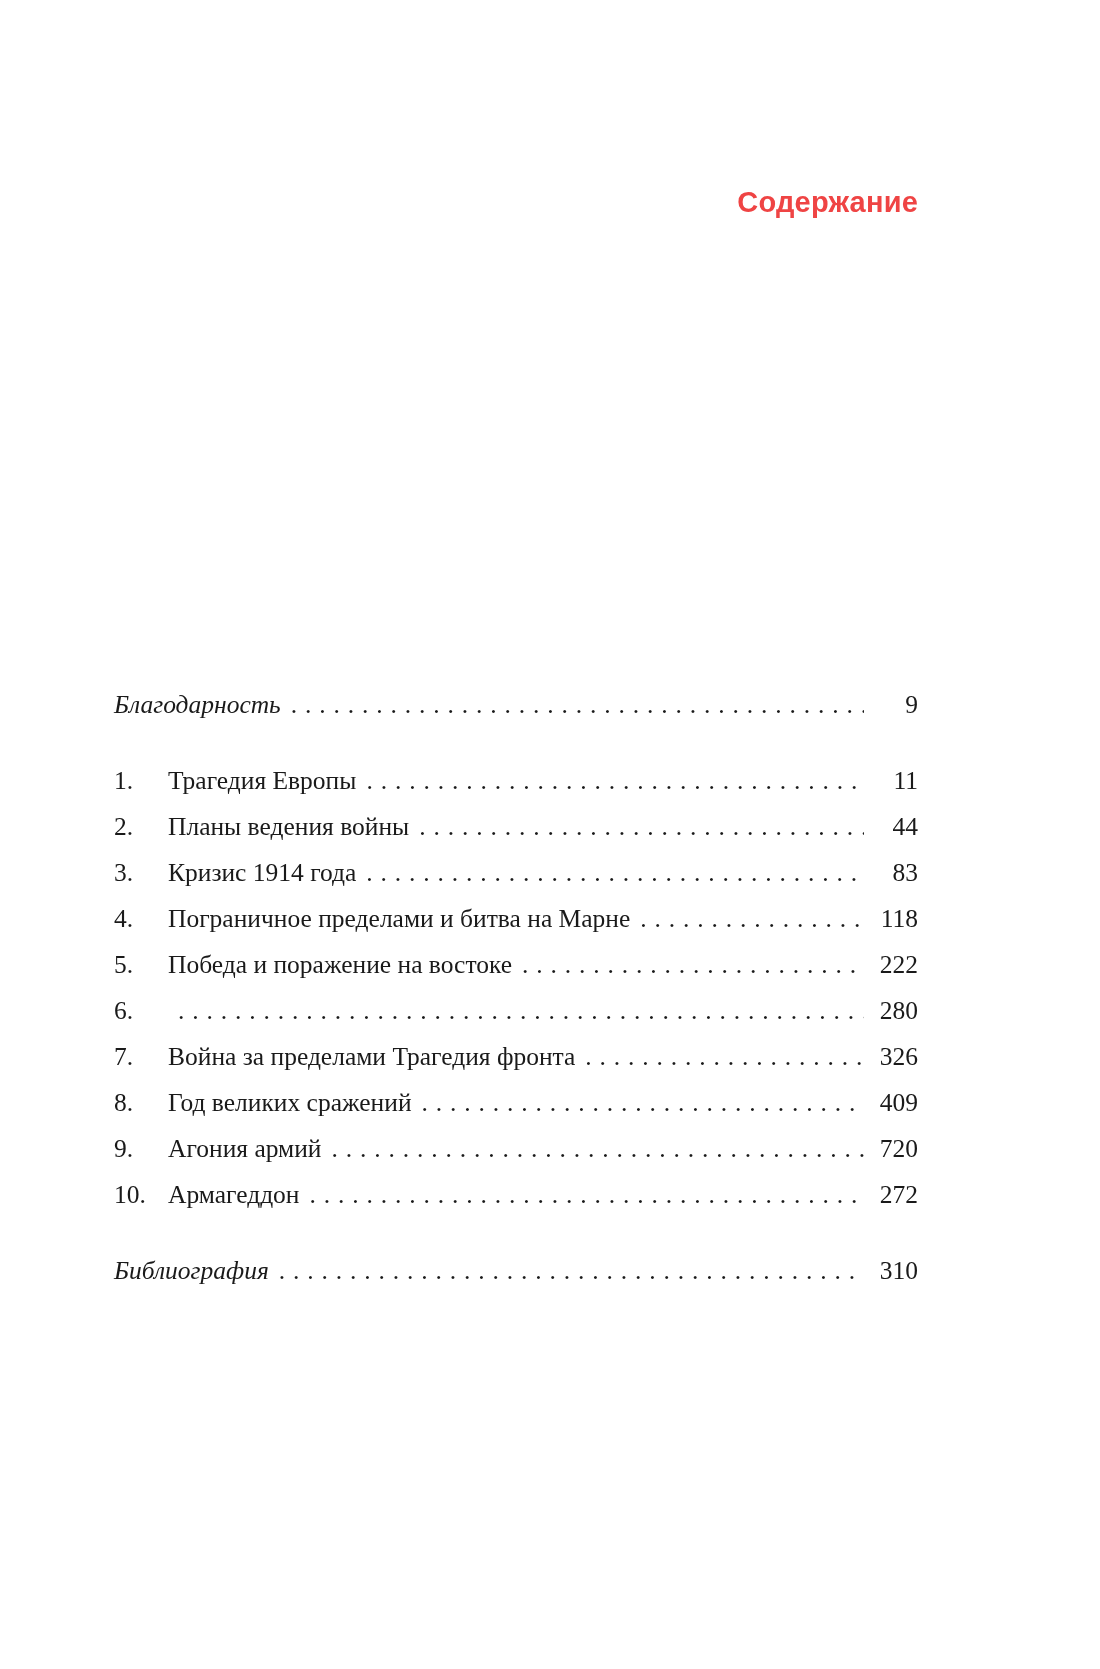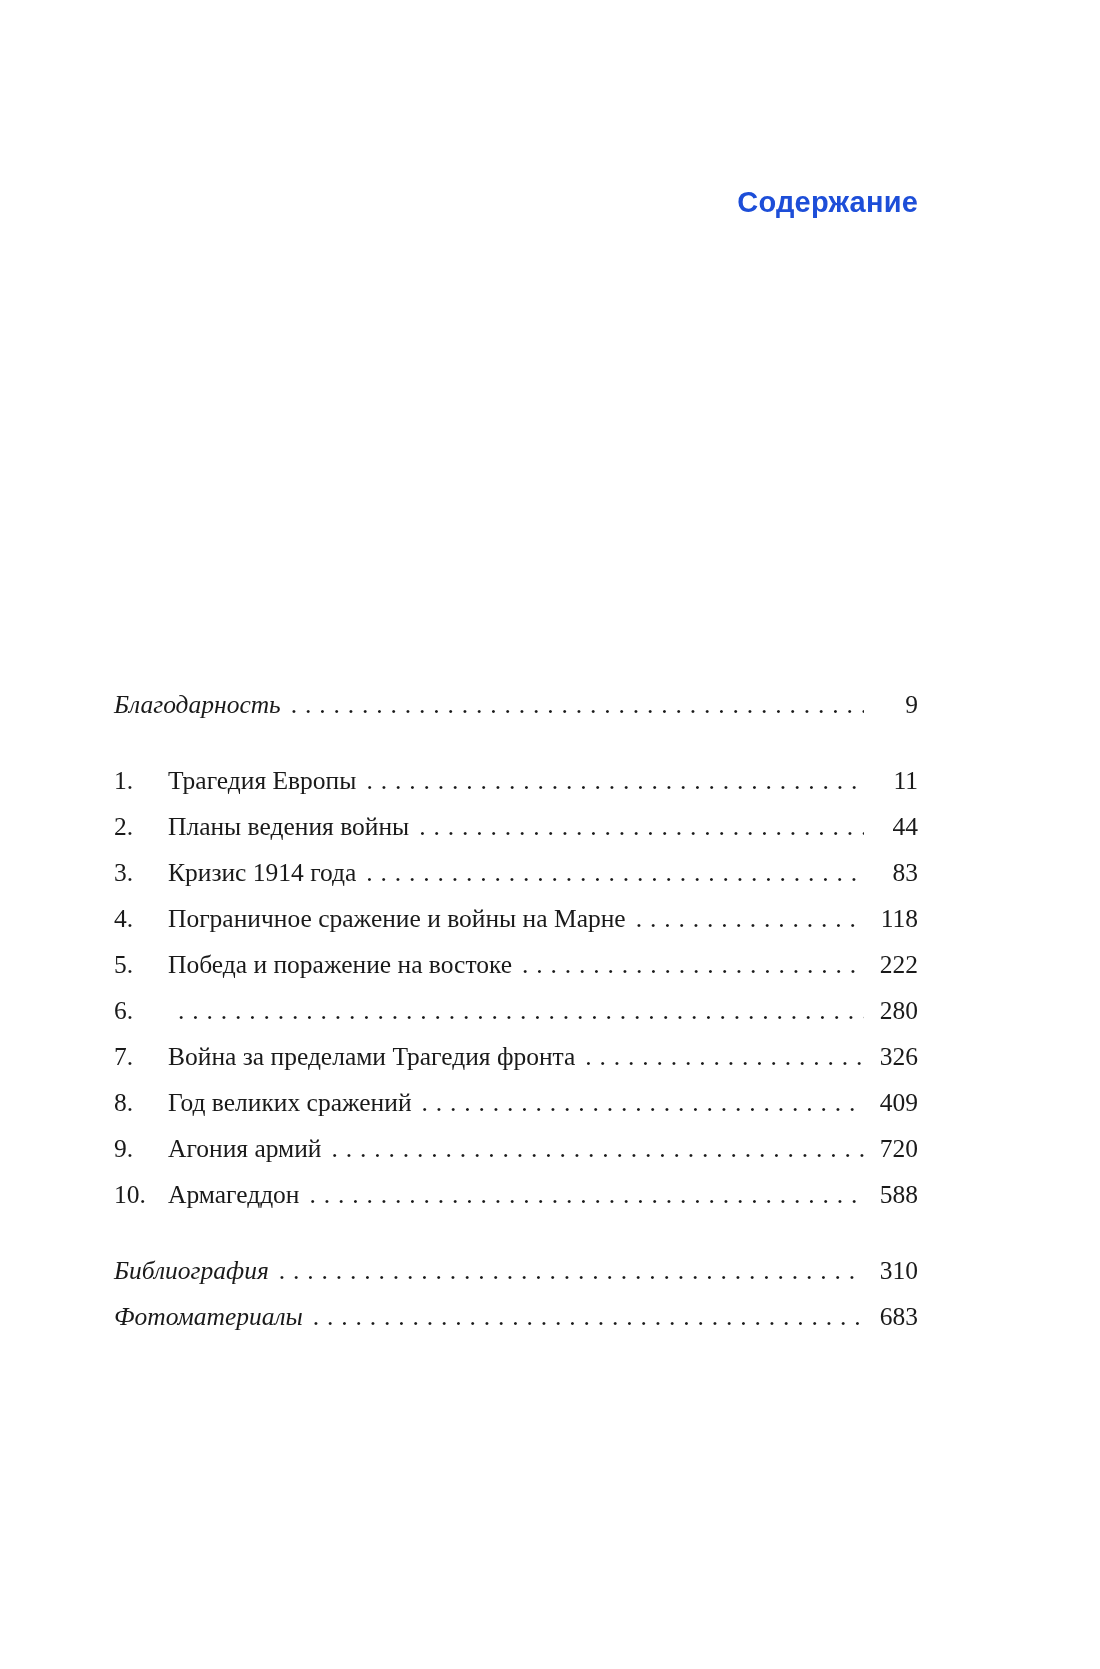--- a/index.html
+++ b/index.html
@@ -1,19 +1,19 @@
 <!DOCTYPE html>
 <html><head>
   <meta charset="utf-8">
   <style>
     html, body { margin: 0; padding: 0; background: #ffffff; }
     body { width: 1100px; height: 1669px; position: relative; overflow: hidden; color: #1a1a1a; }
     .title {
       position: absolute; right: 182px; top: 186px;
-      font-family: "Liberation Sans", sans-serif; font-size: 29px; font-weight: bold; color: #1d4ed8;
+      font-family: "Liberation Sans", sans-serif; font-size: 29px; font-weight: bold; color: #ef4444;
       letter-spacing: 0.2px;
     }
     .toc { position: absolute; left: 114px; width: 804px; top: 682px; font-family: "Liberation Serif", serif; font-size: 25.5px; }
     .row { display: flex; align-items: baseline; height: 46px; line-height: 46px; }
     .num { width: 54px; flex: 0 0 54px; }
     .label { white-space: nowrap; }
     .italic .label { font-style: italic; }
     .dots { flex: 1 1 auto; overflow: hidden; white-space: nowrap; margin: 0 10px; letter-spacing: 6.2px; }
     .dots::before { content: ". . . . . . . . . . . . . . . . . . . . . . . . . . . . . . . . . . . . . . . . . . . . . . . . . . . . . . . . . . . . . . . . . . . . . . . . . . . . . . . ."; letter-spacing: 0; word-spacing: 1.5px; }
     .page { text-align: right; white-space: nowrap; min-width: 44px; }
@@ -44,21 +44,21 @@
     <span class="page">44</span>
   </div>
   <div class="row">
     <span class="num">3.</span>
     <span class="label">Кризис 1914 года</span>
     <span class="dots"></span>
     <span class="page">83</span>
   </div>
   <div class="row">
     <span class="num">4.</span>
-    <span class="label">Пограничное сражение и войны на Марне</span>
+    <span class="label">Пограничное пределами и битва на Марне</span>
     <span class="dots"></span>
     <span class="page">118</span>
   </div>
   <div class="row">
     <span class="num">5.</span>
     <span class="label">Победа и поражение на востоке</span>
     <span class="dots"></span>
     <span class="page">222</span>
   </div>
   <div class="row">
@@ -81,26 +81,21 @@
   <div class="row">
     <span class="num">9.</span>
     <span class="label">Агония армий</span>
     <span class="dots"></span>
     <span class="page">720</span>
   </div>
   <div class="row gap-after">
     <span class="num">10.</span>
     <span class="label">Армагеддон</span>
     <span class="dots"></span>
-    <span class="page">588</span>
+    <span class="page">272</span>
   </div>
 
   <div class="row italic">
     <span class="label">Библиография</span>
     <span class="dots"></span>
     <span class="page">310</span>
   </div>
-  <div class="row italic">
-    <span class="label">Фотоматериалы</span>
-    <span class="dots"></span>
-    <span class="page">683</span>
-  </div>
 </div>
 
 </body></html>

